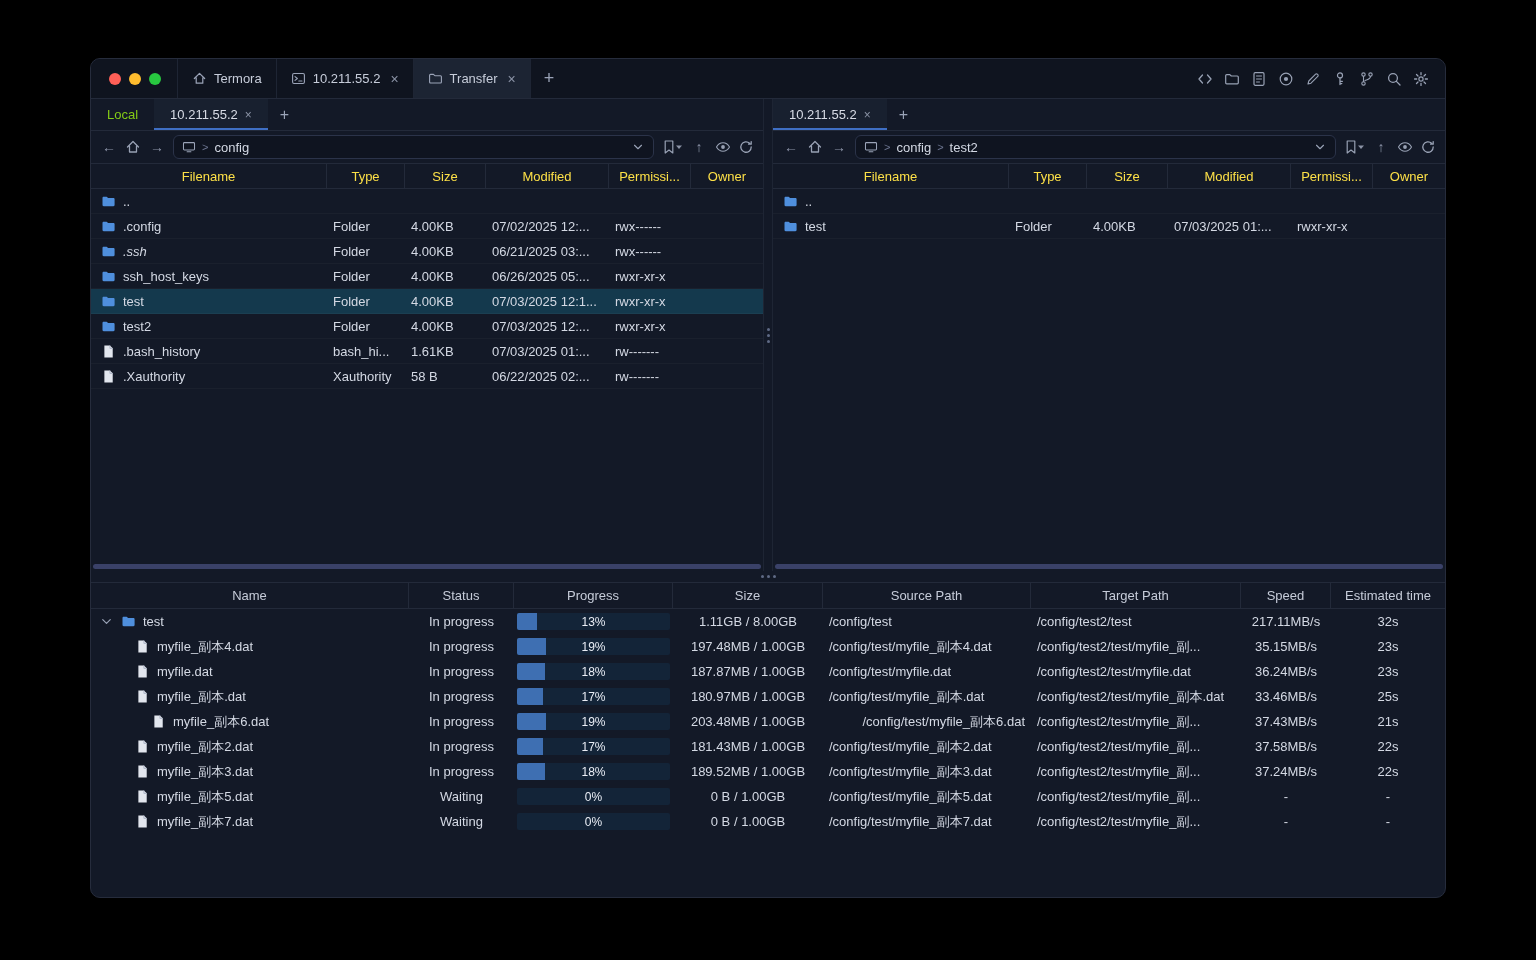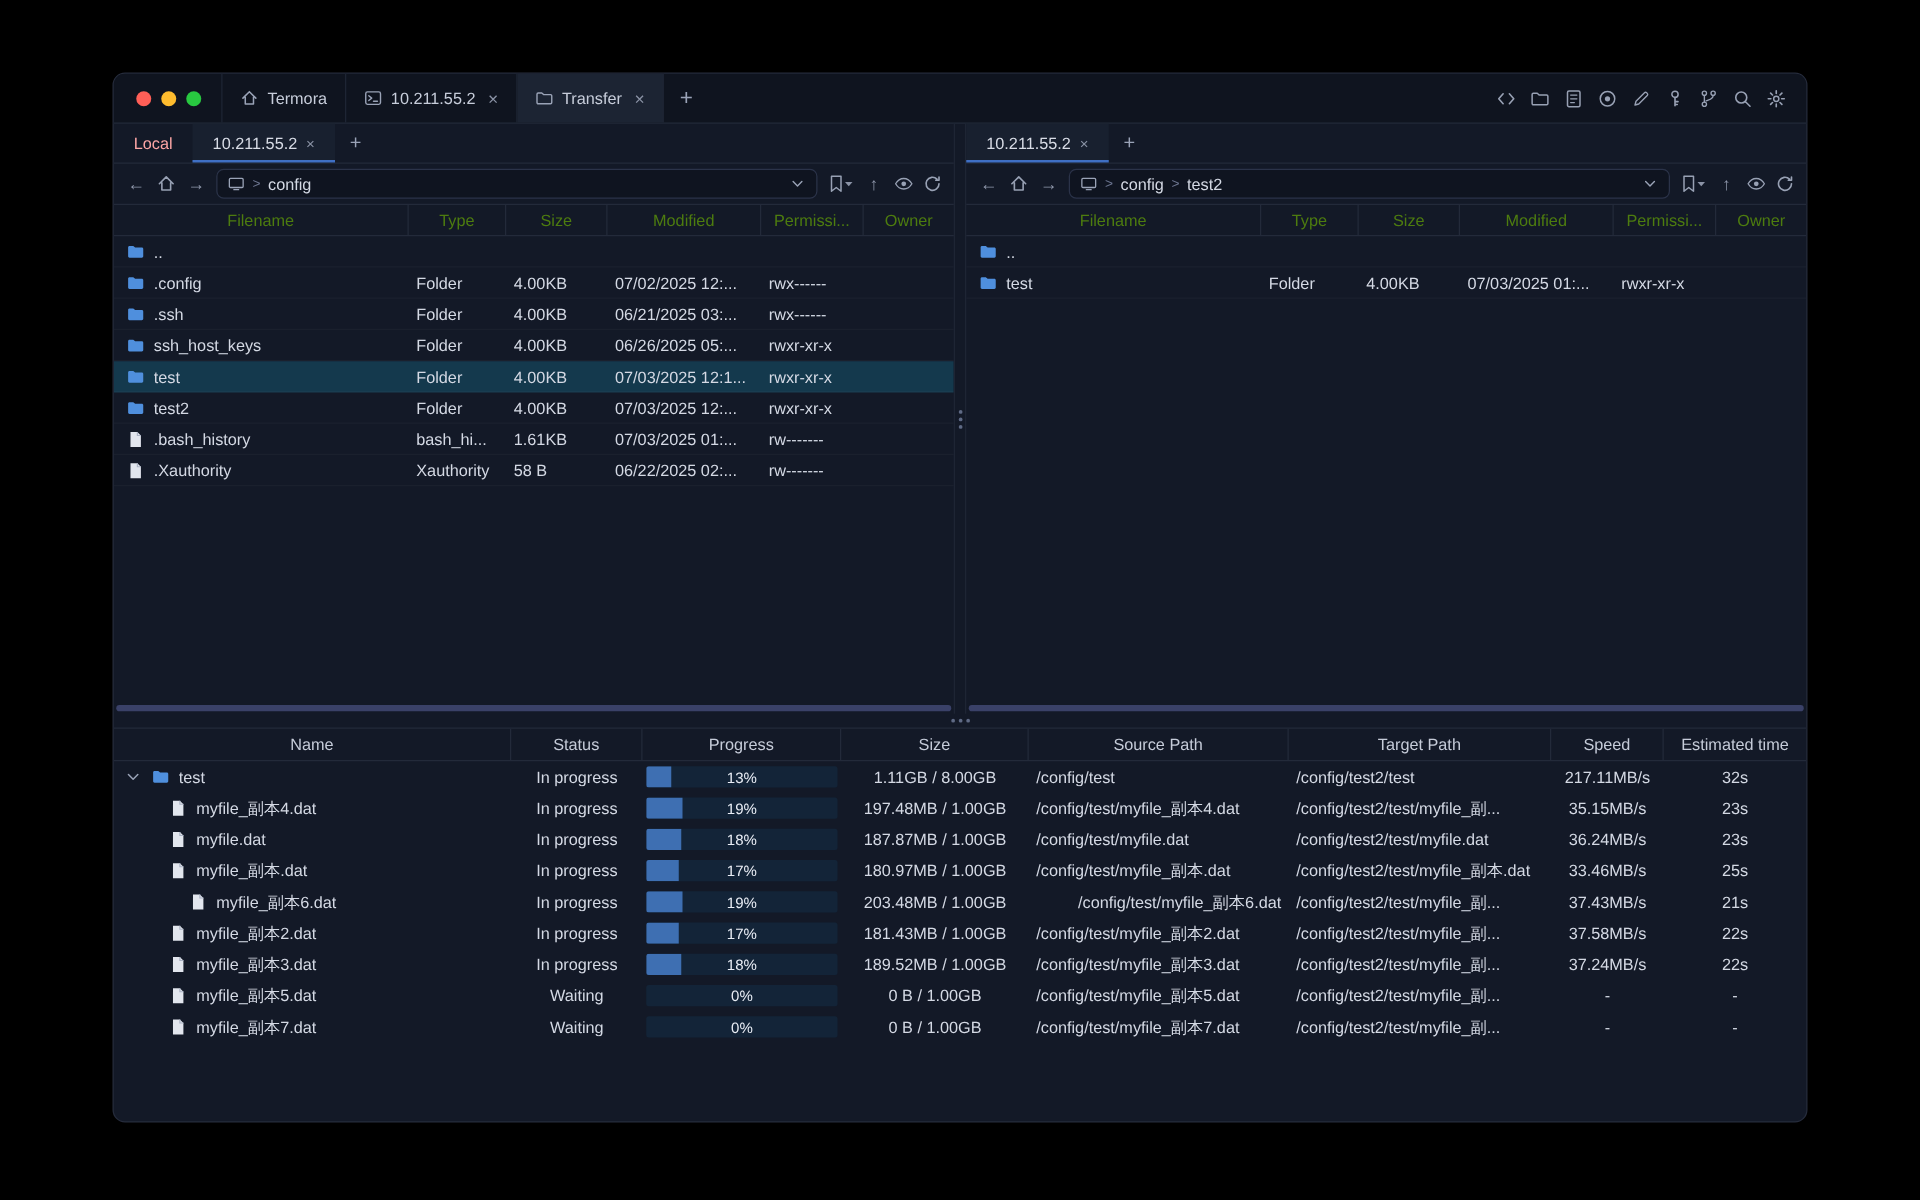--- a/index.html
+++ b/index.html
@@ -32,39 +32,39 @@
 
 
 .panels{flex:0 0 472px;display:flex;min-height:0;}
 .panel{flex:1 1 0;display:flex;flex-direction:column;min-width:0;position:relative;}
 .vsplit{flex:0 0 10px;display:flex;align-items:center;justify-content:center;border-left:1px solid #1e2534;border-right:1px solid #1e2534;}
 .dots-v{display:flex;flex-direction:column;gap:3px;}
 .dots-v i,.dots-h i{width:3px;height:3px;border-radius:50%;background:#5f6a85;display:block;}
 .dots-h{display:flex;flex-direction:row;gap:3px;}
 
 .p-tabs{flex:0 0 32px;display:flex;align-items:stretch;border-bottom:1px solid #232a3a;}
-.p-tab{display:flex;align-items:center;gap:7px;padding:0 16px;color:#fca5a5;position:relative;}
+.p-tab{display:flex;align-items:center;gap:7px;padding:0 16px;color:#84cc16;position:relative;}
 .p-tab.active{background:#18202f;color:#d8dce6;}
 .p-tab.active::after{content:"";position:absolute;left:0;right:0;bottom:0;height:2px;background:var(--accent,#3f6fc4);}
 .p-tab .close{color:#8b93a6;font-size:12px;line-height:1;}
 .p-plus{display:flex;align-items:center;padding:0 12px;color:#9aa3b7;font-size:16px;}
 
 .p-toolbar{flex:0 0 32px;display:flex;align-items:center;gap:7px;padding:0 9px;}
 .nav-btn{color:#8e96aa;font-size:14px;width:18px;text-align:center;line-height:1;cursor:default;}
 .path-field{flex:1 1 auto;min-width:0;height:24px;border:1px solid #2b3349;border-radius:6px;background:#0f1420;
   display:flex;align-items:center;gap:6px;padding:0 8px;}
 .path-field .icon{width:14px;height:14px;color:#9aa3b7;}
 .path-sep{color:#6c7590;font-size:11px;}
 .path-seg{color:#d4d9e4;font-size:13px;}
 .path-caret{margin-left:auto;width:13px;height:13px;color:#8b93a6;}
 .tool-btn{display:inline-flex;align-items:center;color:#98a1b4;}
 .tool-icon{width:16px;height:16px;color:#98a1b4;}
 .bm-caret{width:8px;height:8px;color:#8b93a6;margin-left:-2px;}
 
-.f-header{flex:0 0 26px;display:flex;border-top:1px solid #232a3a;border-bottom:1px solid #232a3a;color:#4d7c0f;}
+.f-header{flex:0 0 26px;display:flex;border-top:1px solid #232a3a;border-bottom:1px solid #232a3a;color:#fde047;}
 .hc{display:flex;align-items:center;justify-content:center;border-right:1px solid #232a3a;font-size:13px;white-space:nowrap;overflow:hidden;}
 .hc:last-child{border-right:0;}
 .f-rows{flex:1 1 auto;overflow:hidden;position:relative;}
 .f-row{height:25px;display:flex;align-items:center;border-bottom:1px solid rgba(255,255,255,.03);}
 .f-row.selected{background:var(--selected-row,#14394d);}
 .fc{padding:0 6px;white-space:nowrap;overflow:hidden;font-size:13px;}
 .fc-name{display:flex;align-items:center;gap:7px;padding-left:10px;}
 .fc .icon{width:15px;height:15px;}
 .p-scroll{position:absolute;left:2px;right:2px;bottom:2px;height:5px;background:var(--scrollbar-thumb,#3a4168);border-radius:3px;}
 
@@ -275,21 +275,21 @@
               </span>
               <span>.config</span>
             </div>
             <div class="fc" style="flex: 0 0 78px; width: 78px;">Folder</div>
             <div class="fc" style="flex: 0 0 81px; width: 81px;">4.00KB</div>
             <div class="fc" style="flex: 0 0 123px; width: 123px;">07/02/2025 12:...</div>
             <div class="fc" style="flex: 0 0 82px; width: 82px;">rwx------</div>
             <div class="fc" style="flex: 0 0 72px; width: 72px;"></div>
           </div>
           <div class="f-row">
-            <div class="fc fc-name" style="flex: 1 1 0px; min-width: 0px;">
+            <div class="fc fc-name" style="flex: 1 1 0px; min-width: 0px; font-style: italic;">
               <span class="icon">
                 <svg viewBox="0 0 16 16">
                   <path style="fill:var(--folder-icon,#4f8fdd)" d="M1.6 4.1 c0-.7.5-1.2 1.2-1.2 h3.2 L7.6 4.3 h5.7 c.7 0 1.2.5 1.2 1.2 v6.3 c0 .7-.5 1.2-1.2 1.2 H2.8 c-.7 0-1.2-.5-1.2-1.2 z"></path>
                 </svg>
               </span>
               <span>.ssh</span>
             </div>
             <div class="fc" style="flex: 0 0 78px; width: 78px;">Folder</div>
             <div class="fc" style="flex: 0 0 81px; width: 81px;">4.00KB</div>
             <div class="fc" style="flex: 0 0 123px; width: 123px;">06/21/2025 03:...</div>

